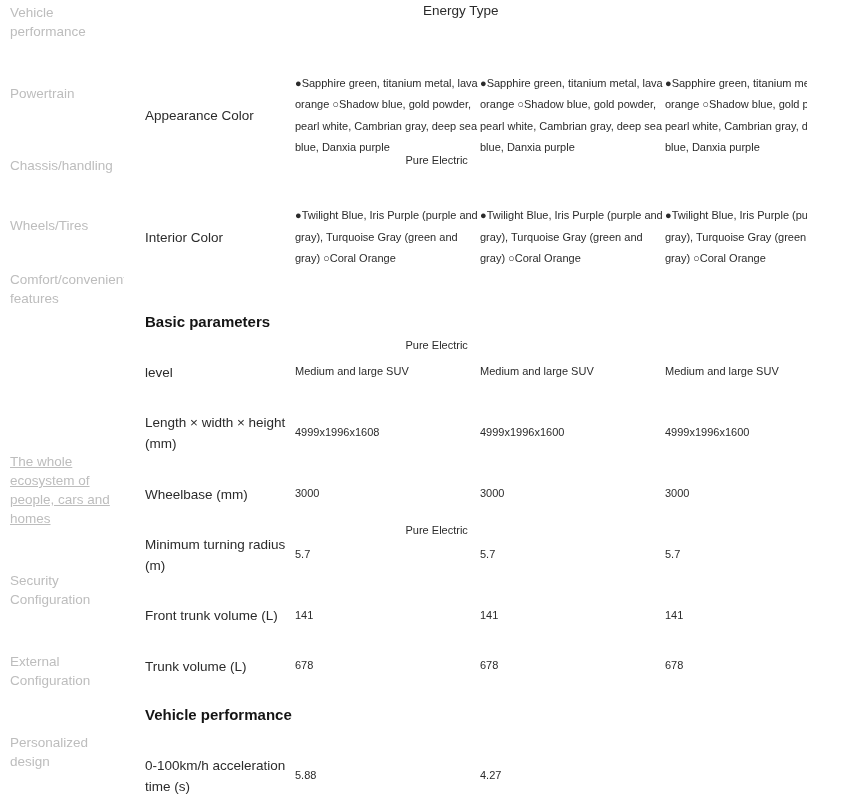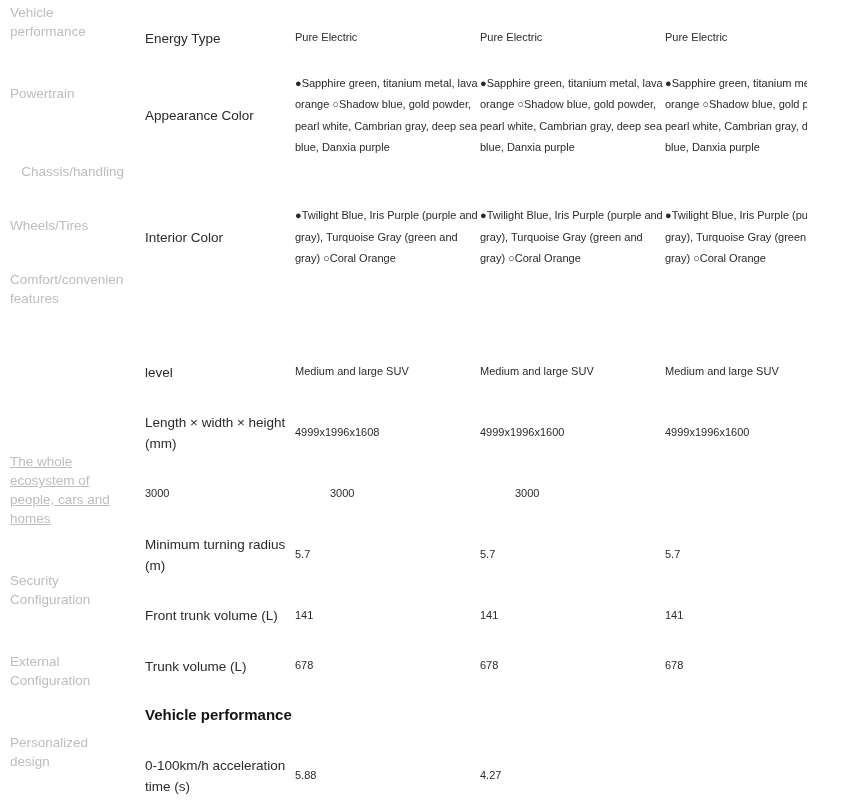--- a/index.html
+++ b/index.html
@@ -13,39 +13,39 @@
   
   .sidebar{position:absolute;left:0;top:0;width:140px;height:100%;}
   .side-item{
     position:absolute;left:10px;width:114px;
     font-size:13.5px;line-height:19px;
     color:#bdbdbd;
     overflow:hidden;
     white-space:normal;
     cursor:pointer;
   }
-  .s0{top:3px;}  .s1{top:84px;} .s2{top:162px;text-align:right;} .s3{top:208px;margin-top:8px;} .s4{top:270px;}
+  .s0{top:3px;}  .s1{top:84px;} .s2{top:156px;} .s3{top:208px;margin-top:8px;} .s4{top:270px;}
   .s5{top:352px;} .s6{top:452px;text-decoration:underline;} .s7{top:571px;} .s8{top:652px;} .s9{top:733px;}
 
   
   .main{position:absolute;left:145px;top:0;width:706px;height:100%;}
   .trow{position:absolute;left:0;width:100%;display:flex;align-items:center;}
   .trow .lbl{
     flex:0 0 150px;width:150px;
     font-size:13.5px;line-height:21px;color:#2b2b2b;
   }
   .trow .val{
     flex:0 0 185px;width:185px;
     text-align:left;
     font-size:11px;line-height:21.5px;color:#2b2b2b;
   }
   .section-title{
     font-size:15px;font-weight:600;color:#141414;
   }
-  .r0{top:16px;height:44px;}
+  .r0{top:0;height:44px;flex-direction:column;}
   .r1{top:50px;height:131px;}
   .r2{top:186px;height:103px;}
   .r3{top:301px;height:40px;}
   .r4{top:350px;height:44px;}
   .r5{top:404px;height:58px;}
   .r6{top:472px;height:44px;}
   .r7{top:524px;height:61px;}
   .r8{top:594px;height:43px;}
   .r9{top:645px;height:42px;}
   .r10{top:694px;height:40px;}
@@ -84,36 +84,40 @@
       <div class="val">●Sapphire green, titanium metal, lava orange ○Shadow blue, gold powder, pearl white, Cambrian gray, deep sea blue, Danxia purple</div>
     </div>
 
     <div class="trow r2">
       <div class="lbl">Interior Color</div>
       <div class="val">●Twilight Blue, Iris Purple (purple and gray), Turquoise Gray (green and gray) ○Coral Orange</div>
       <div class="val">●Twilight Blue, Iris Purple (purple and gray), Turquoise Gray (green and gray) ○Coral Orange</div>
       <div class="val">●Twilight Blue, Iris Purple (purple and gray), Turquoise Gray (green and gray) ○Coral Orange</div>
     </div>
 
+    <div class="trow r3">
+      <div class="section-title">Basic parameters</div>
+    </div>
 
     <div class="trow r4">
       <div class="lbl">level</div>
       <div class="val">Medium and large SUV</div>
       <div class="val">Medium and large SUV</div>
       <div class="val">Medium and large SUV</div>
     </div>
 
     <div class="trow r5">
       <div class="lbl">Length × width × height (mm)</div>
       <div class="val">4999x1996x1608</div>
       <div class="val">4999x1996x1600</div>
       <div class="val">4999x1996x1600</div>
     </div>
 
     <div class="trow r6">
+      <div class="lbl">Wheelbase (mm)</div>
       <div class="val">3000</div>
       <div class="val">3000</div>
       <div class="val">3000</div>
     </div>
 
     <div class="trow r7">
       <div class="lbl">Minimum turning radius (m)</div>
       <div class="val">5.7</div>
       <div class="val">5.7</div>
       <div class="val">5.7</div>

